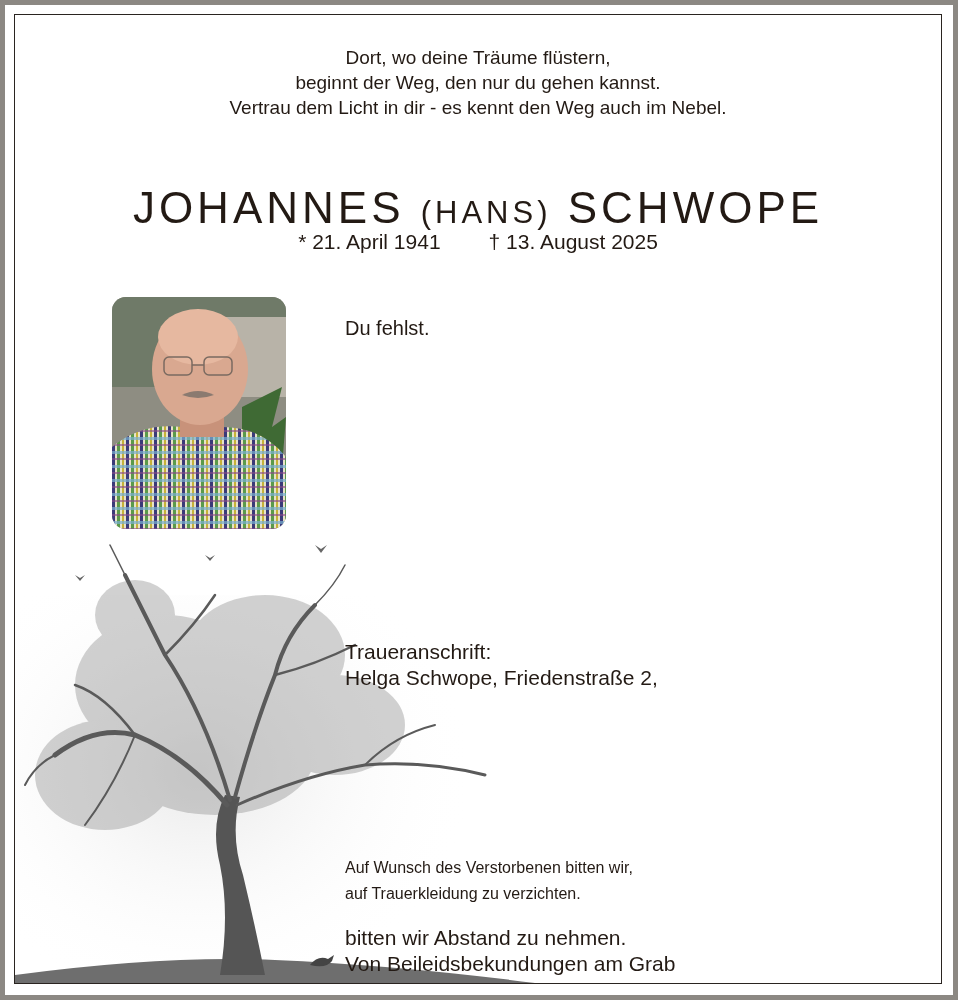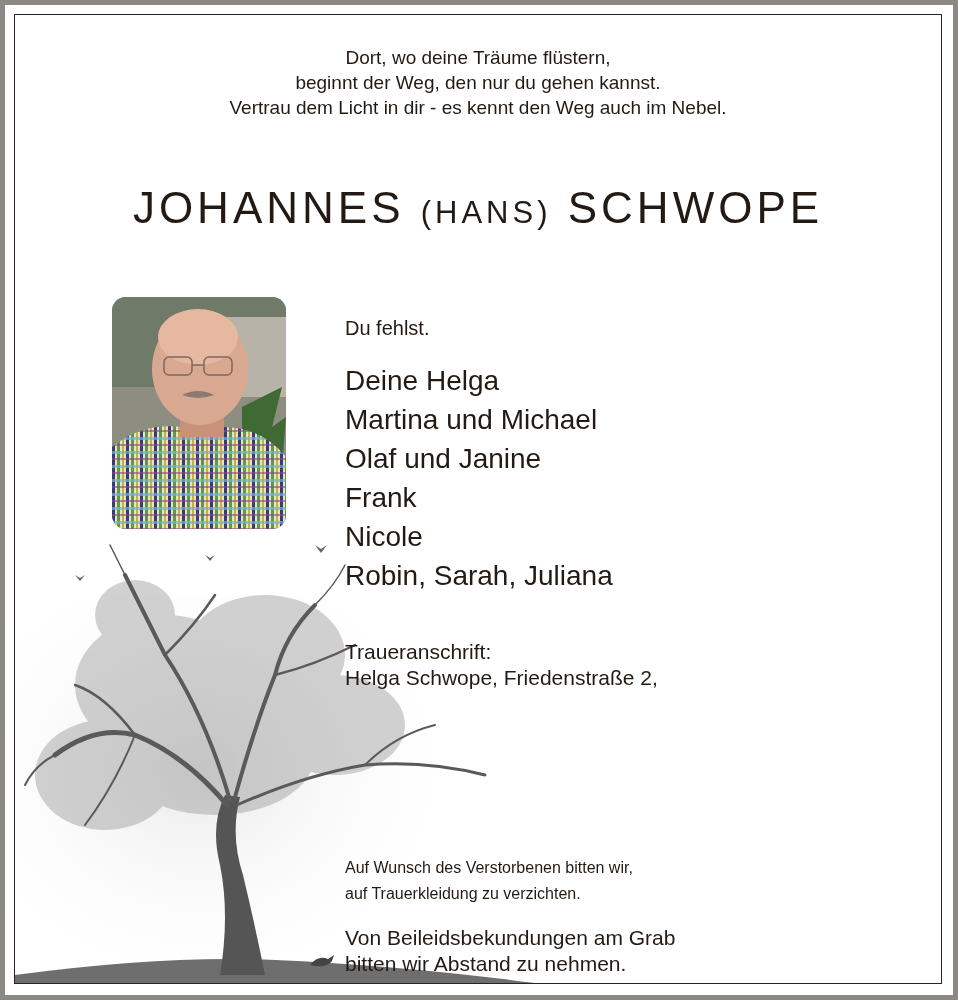--- a/index.html
+++ b/index.html
@@ -107,20 +107,23 @@
       <div>beginnt der Weg, den nur du gehen kannst.</div>
       <div>Vertrau dem Licht in dir - es kennt den Weg auch im Nebel.</div>
     </div>
 
     <div class="center name">
       <span>JOHANNES</span>
       <span class="nick">(HANS)</span>
       <span>SCHWOPE</span>
     </div>
 
+    <div class="center dates">
+      <span>* 21. April 1941</span><span class="gap"></span><span>† 13. August 2025</span>
+    </div>
 
     <div class="photo">
       <svg width="174" height="232" viewBox="0 0 174 232">
         <defs>
           <pattern id="plaid" width="14" height="14" patternUnits="userSpaceOnUse">
             <rect width="14" height="14" fill="#e8e3c8"></rect>
             <rect x="0" width="3" height="14" fill="#3a3a78"></rect>
             <rect x="5" width="3" height="14" fill="#5a9a4a"></rect>
             <rect x="10" width="2" height="14" fill="#c6b238"></rect>
             <rect y="0" width="14" height="3" fill="#7ab0d0" opacity="0.7"></rect>
@@ -143,39 +146,31 @@
           <rect x="52" y="60" width="28" height="18" rx="5"></rect>
           <rect x="92" y="60" width="28" height="18" rx="5"></rect>
           <line x1="80" y1="68" x2="92" y2="68"></line>
         </g>
 
         <path d="M70 98 q16 -8 32 0 q-16 6 -32 0z" fill="#8a7a70"></path>
       </svg>
     </div>
 
     <div class="right missing">Du fehlst.</div>
-    <div class="right family">
-      <div>Deine Helga</div>
-      <div>Martina und Michael</div>
-      <div>Olaf und Janine</div>
-      <div>Frank</div>
-      <div>Nicole</div>
-      <div>Robin, Sarah, Juliana</div>
-    </div>
 
     <div class="right addr">
       <div>Traueranschrift:</div>
       <div>Helga Schwope, Friedenstraße 2,</div>
     </div>
 
 
     <div class="right wish">
       <div>Auf Wunsch des Verstorbenen bitten wir,</div>
       <div>auf Trauerkleidung zu verzichten.</div>
     </div>
 
     <div class="right condol">
+      <div>bitten wir Abstand zu nehmen.</div>
       <div>Von Beileidsbekundungen am Grab</div>
-      <div>bitten wir Abstand zu nehmen.</div>
     </div>
 
   </div>
 </div>
 
 </body></html>

